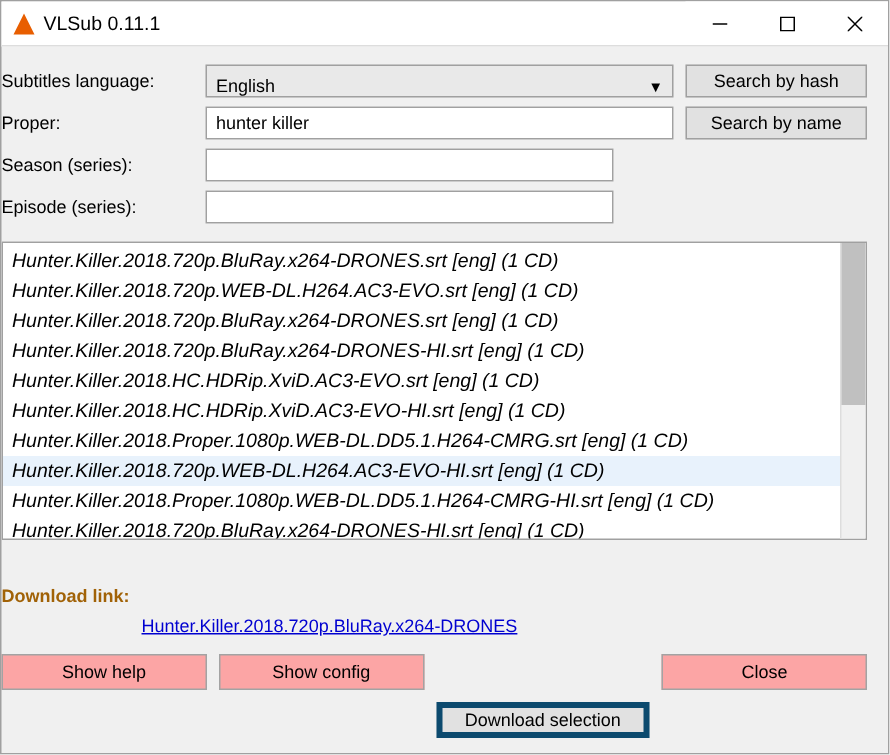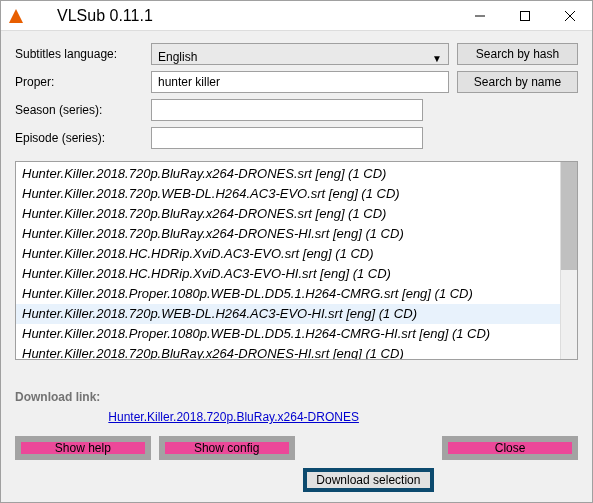--- a/index.html
+++ b/index.html
@@ -1,45 +1,45 @@
 <!DOCTYPE html>
 <html><head>
 <meta charset="utf-8">
 <style>
 * { box-sizing: border-box; margin: 0; padding: 0; }
 body { font-family: "Segoe UI", Tahoma, sans-serif; font-size: 12px; background: #fff; width: 593px; height: 503px; overflow: hidden; }
 .window { width: 593px; height: 503px; border: 1px solid #a0a0a0; display: flex; flex-direction: column; background: #f0f0f0; }
 .titlebar { height: 30px; background: #fff; display: flex; align-items: center; justify-content: space-between; padding-left: 8px; border-bottom: 1px solid #ddd; }
 .titlebar-left { display: flex; align-items: center; gap: 6px; }
 .cone { width: 0; height: 0; border-left: 7px solid transparent; border-right: 7px solid transparent; border-bottom: 14px solid #e85e00; position: relative; }
-.titlebar-title { font-size: 16px; color: #000; margin-left: 28px; }
+.titlebar-title { font-size: 13px; color: #000; }
 .winbtns { display: flex; }
 .winbtn { width: 45px; height: 29px; display: flex; align-items: center; justify-content: center; font-size: 13px; color: #000; background: #fff; }
-.content { padding: 12px 14px 10px 14px; display: flex; flex-direction: column; gap: 6px; flex: 1; min-height: 0; }
+.content { padding: 12px 14px 10px 0; display: flex; flex-direction: column; gap: 6px; flex: 1; min-height: 0; }
 .row { display: flex; align-items: center; gap: 8px; }
 .label { width: 128px; font-size: 12px; color: #000; }
 .select, .text-input { height: 22px; border: 1px solid #a0a0a0; background: #fff; padding: 0 6px; font-size: 12px; font-family: inherit; }
 .select { flex: 1; display: flex; align-items: flex-end; justify-content: space-between; background: #e9e9e9; }
 .select-text { }
 .select-arrow { font-size: 10px; }
 .text-input { flex: 1; outline: none; }
 .side-btn { width: 121px; height: 22px; border: 1px solid #a0a0a0; background: #e1e1e1; font-size: 12px; text-align: center; display: flex; align-items: center; justify-content: center; }
 .search-row .text-input, .search-row .select { flex: 1; }
 .short-row .text-input { width: 272px; flex: 0 0 auto; }
 .results { flex: 1; border: 1px solid #a0a0a0; background: #fff; margin-top: 6px; display: flex; min-height: 0; font-style: italic; }
 .results-list { flex: 1; overflow-y: hidden; padding: 2px 0; }
 .result-item { padding: 1px 6px; font-size: 13px; color: #000; white-space: nowrap; overflow: hidden; text-overflow: clip; line-height: 18px; }
 .result-item.selected { background: #e8f2fc; }
 .scrollbar { width: 17px; background: #f0f0f0; position: relative; border-left: 1px solid #ddd; }
 .scroll-thumb { position: absolute; top: 0; left: 0; right: 0; height: 55%; background: #c0c0c0; }
 .dl-row { display: flex; align-items: center; gap: 8px; padding: 4px 0 2px 0; }
-.dl-label { color: #737373; font-weight: bold; font-size: 12px; }
+.dl-label { color: #a16207; font-weight: bold; font-size: 12px; }
 .dl-link { color: #0000d0; text-decoration: underline; font-size: 12px; margin-top: 40px; }
 .bottom-btns { display: flex; gap: 8px; padding-top: 4px; }
-.bottom-btn { flex: 1; height: 24px; border: 6px solid #a3a3a3; background: #ec4899; display: flex; align-items: center; justify-content: center; font-size: 12px; }
+.bottom-btn { flex: 1; height: 24px; border: 1px solid #a3a3a3; background: #fca5a5; display: flex; align-items: center; justify-content: center; font-size: 12px; }
 .bottom-btn.primary { border: 4px solid #0c4a6e; background: #e1e1e1; margin-top: 32px; }
 </style>
 </head>
 <body>
 
 <div class="window">
   <div class="titlebar">
     <div class="titlebar-left">
       <div class="cone"></div>
       <div class="titlebar-title">VLSub 0.11.1</div>

